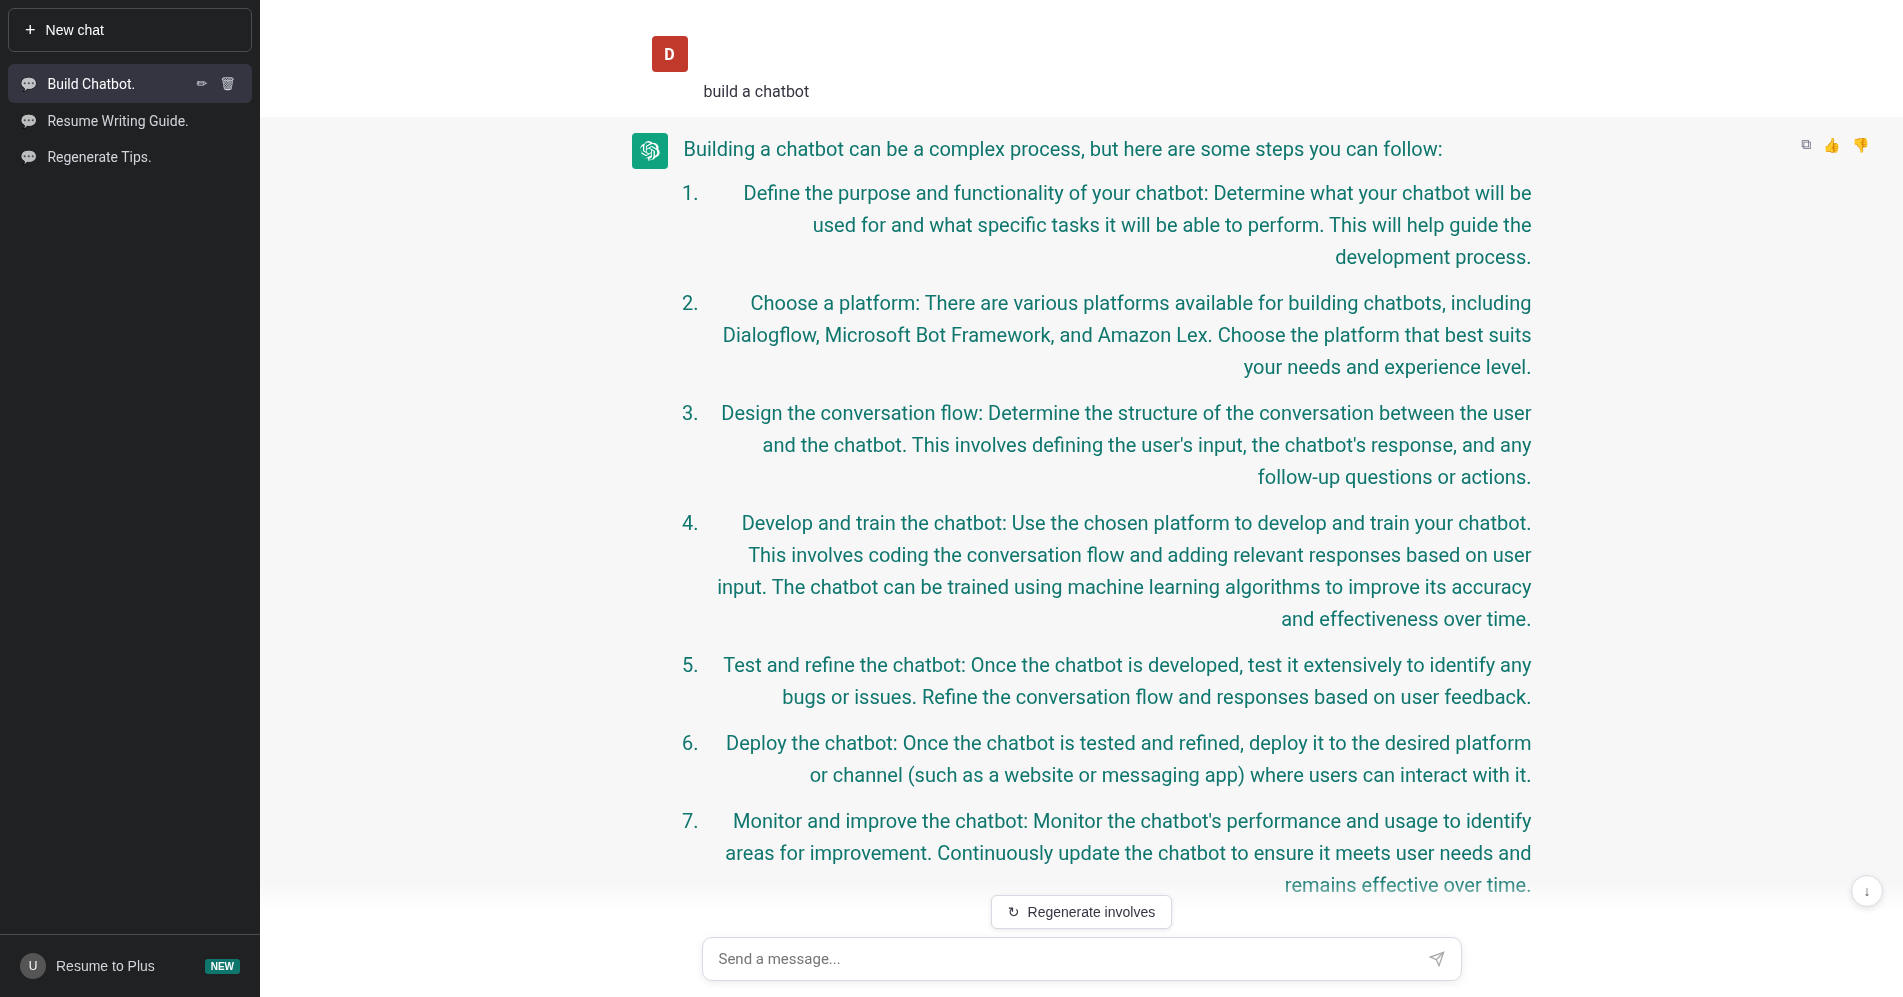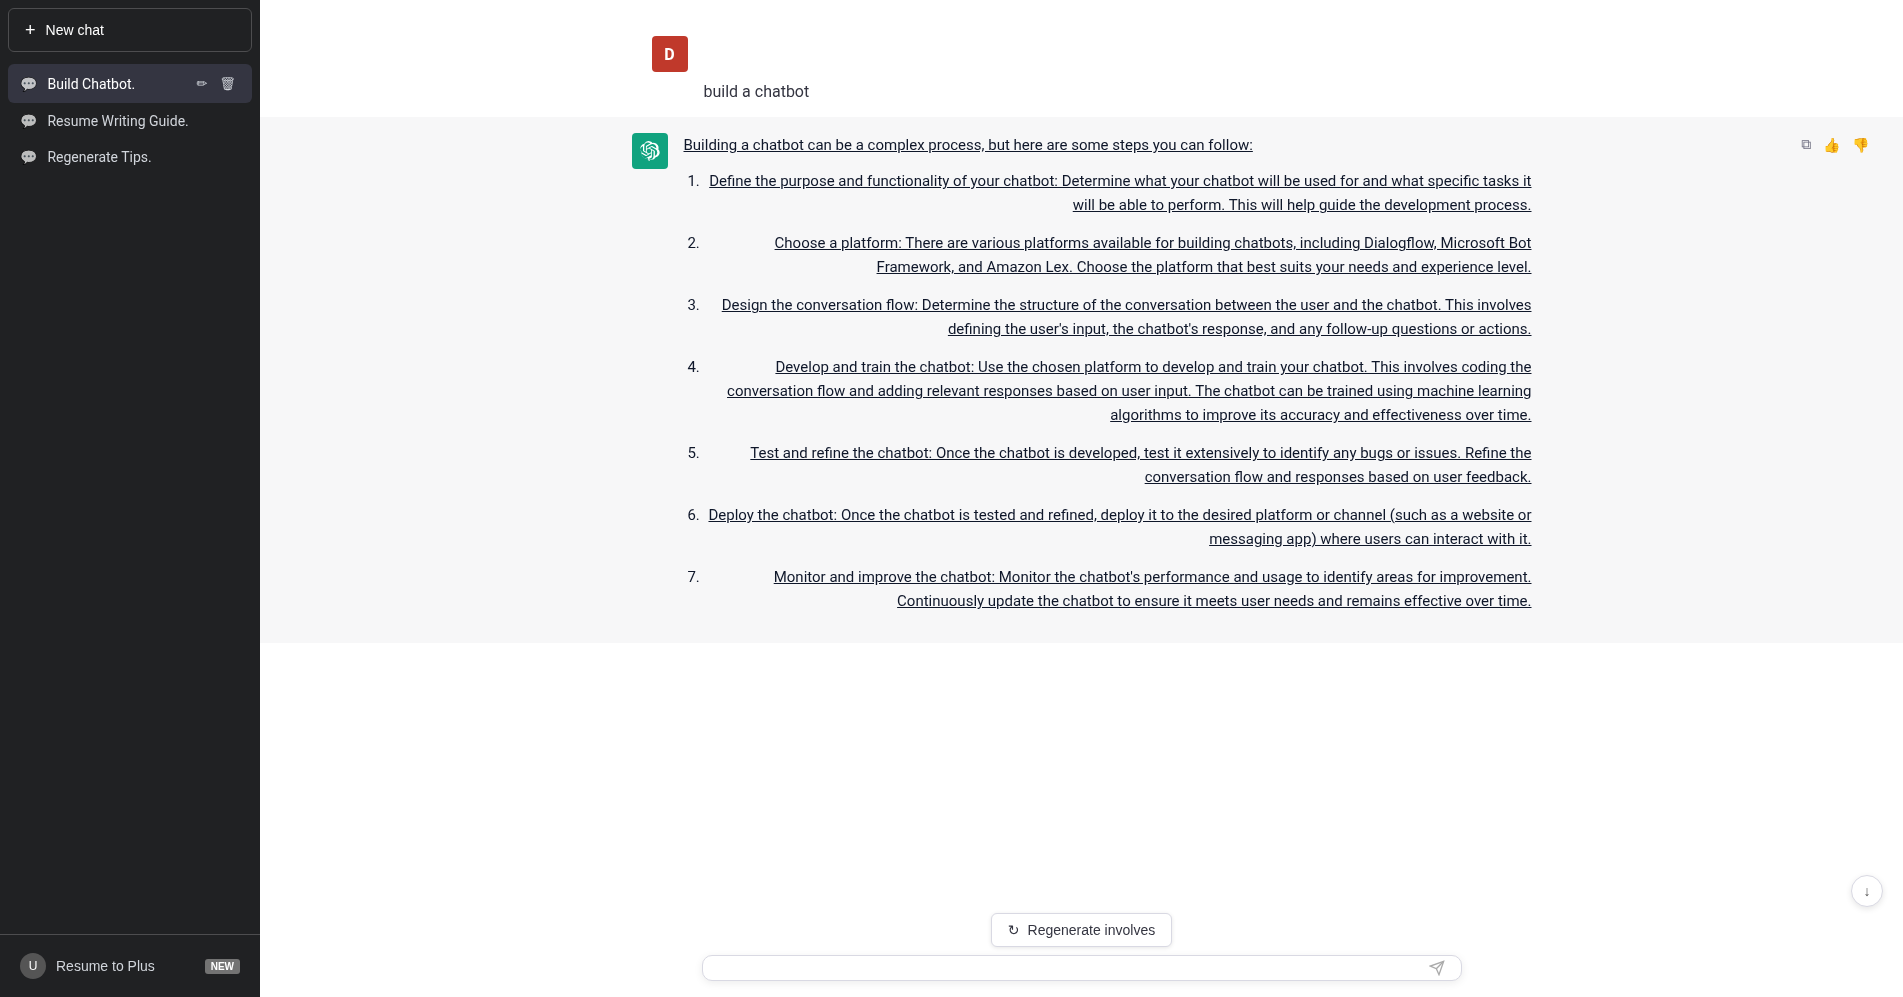--- a/index.html
+++ b/index.html
@@ -101,21 +101,21 @@
       border-radius: 50%;
       background: #555;
       display: flex;
       align-items: center;
       justify-content: center;
       font-size: 12px;
       color: #fff;
       flex-shrink: 0;
     }
     .new-badge {
-      background: #737373;
+      background: #0f766e;
       color: #fff;
       font-size: 10px;
       font-weight: 700;
       padding: 2px 6px;
       border-radius: 3px;
       margin-left: auto;
     }
 
     
     .main {
@@ -189,24 +189,23 @@
       justify-content: center;
       flex-shrink: 0;
     }
     .assistant-avatar svg {
       width: 20px;
       height: 20px;
       fill: #fff;
     }
     .assistant-content {
       flex: 1;
-      font-size: 15px;
-      color: #0f172a;
+      font-size: 20px;
+      color: #0f766e;
       line-height: 1.6;
-      text-decoration: underline;
     }
     .assistant-content p {
       margin-bottom: 12px;
     }
     .assistant-content ol {
       padding-left: 20px;
       text-align: right;
     }
     .assistant-content ol li {
       margin-bottom: 14px;
@@ -392,20 +391,21 @@
   </div>
 
   <div class="input-area">
     <div class="regenerate-container">
       <button class="regenerate-btn">
         <span>↻</span>
         <span>Regenerate involves</span>
       </button>
     </div>
     <div class="input-wrapper">
+      <textarea class="input-field" rows="1" placeholder="Send a message..." style=""></textarea>
       <button class="send-btn">
         <svg width="16" height="16" viewBox="0 0 24 24" fill="none" stroke="currentColor" stroke-width="2">
           <line x1="22" y1="2" x2="11" y2="13"></line>
           <polygon points="22 2 15 22 11 13 2 9 22 2"></polygon>
         </svg>
       </button>
     </div>
   </div>
 
   <button class="scroll-btn">

